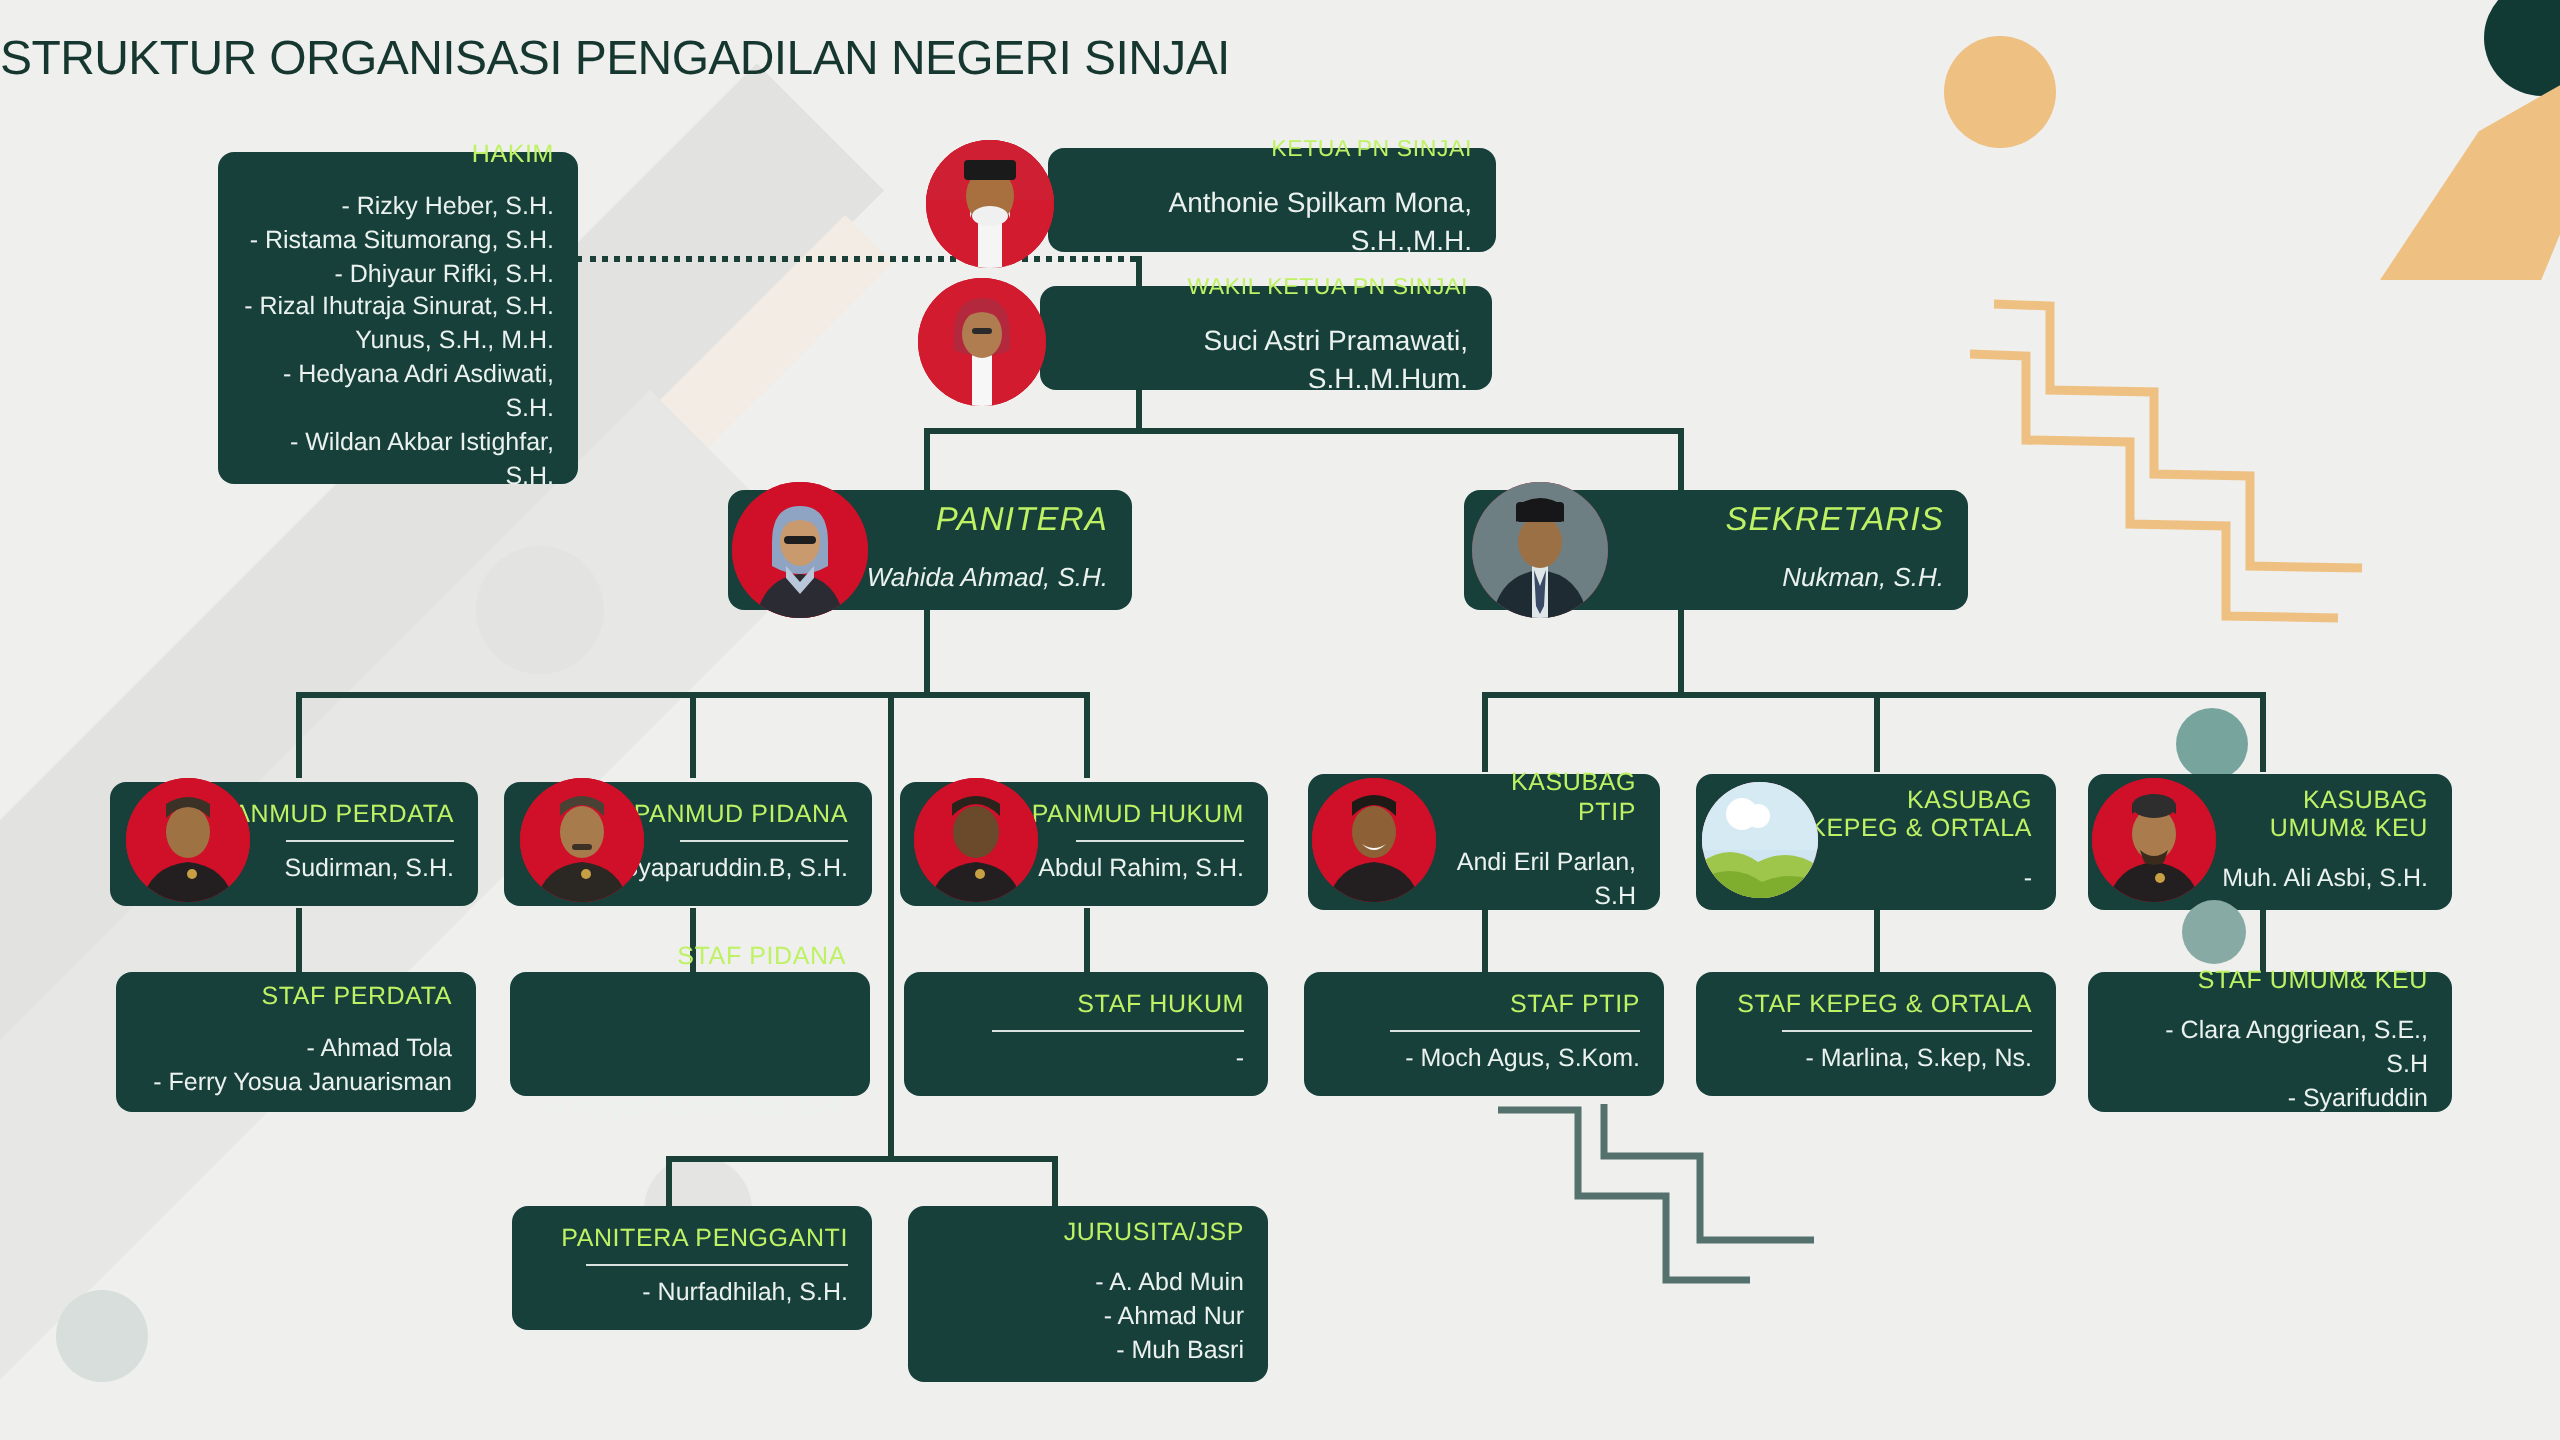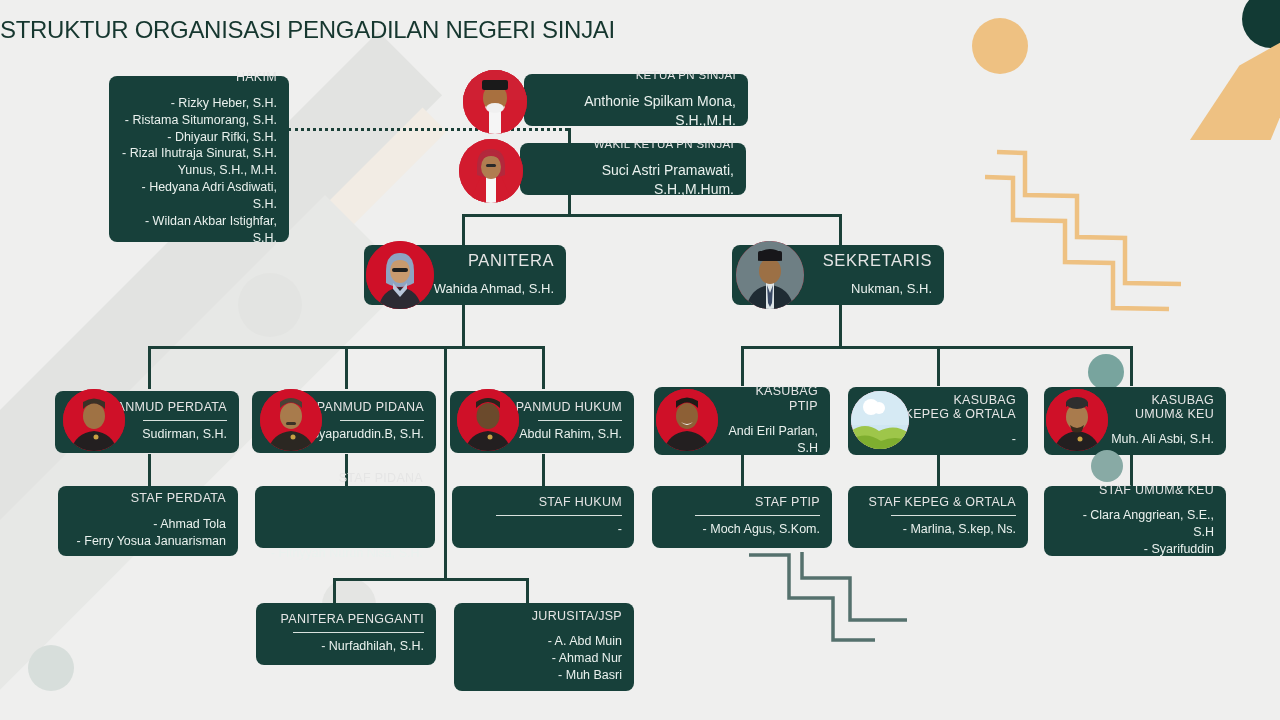--- a/index.html
+++ b/index.html
@@ -66,21 +66,21 @@
     z-index: 4;
     padding: 8px 12px 9px 12px;
     display: flex;
     flex-direction: column;
     justify-content: center;
   }
   .node.align-right { text-align: right; }
   .node .title-line {
     font-size: 12.5px;
     letter-spacing: 0.3px;
-    color: #e5e5e5;
+    color: #bef264;
     line-height: 1.15;
     white-space: pre-line;
   }
   .node .rule {
     height: 1px;
     background: #d9e2de;
     margin: 5px 0 5px auto;
     width: 100%;
   }
   .node .names {
@@ -100,21 +100,21 @@
     border-radius: 50%;
     overflow: hidden;
     z-index: 5;
     background: #c9112c;
     box-shadow: 0 0 0 0 rgba(0,0,0,0);
   }
   .avatar svg { display: block; width: 100%; height: 100%; }
 
   
   .pad-av { padding-left: 52px; }
-  .pad-av-lg { padding-left: 64px; }
+  .pad-av-lg { padding-left: 64px; font-style: italic; }
 </style>
 </head>
 <body>
 
 <div id="stage">
 
   <div class="deco band-grey" style="left:-60px; top:470px; width:620px; height:90px;"></div>
   <div class="deco band-cream" style="left:-30px; top:560px; width:640px; height:34px;"></div>
   <div class="deco band-grey" style="left:-170px; top:690px; width:700px; height:120px; background:#e7e8e6;"></div>
 
@@ -239,21 +239,21 @@
       <rect width="68" height="68" fill="#cf1028"></rect>
       <path d="M12 68 q4 -20 22 -22 q18 2 22 22 z" fill="#2b2b33"></path>
       <path d="M20 30 q0 -18 14 -18 q14 0 14 18 l0 12 q-14 8 -28 0 z" fill="#8fa4c2"></path>
       <ellipse cx="34" cy="30" rx="10" ry="12" fill="#c99a6e"></ellipse>
       <path d="M23 24 q11 -10 22 0 l0 -6 q-11 -8 -22 0 z" fill="#8fa4c2"></path>
       <rect x="26" y="27" width="16" height="4" rx="2" fill="#1e1e1e"></rect>
       <path d="M27 42 l7 8 l7 -8 l0 6 l-7 8 l-7 -8 z" fill="#b9c7da"></path>
     </svg>
   </div>
 
-  <div class="node big align-right pad-av-lg" style="left:732px; top:245px; width:212px; height:60px;">
+  <div class="node big align-right pad-av-lg" style="left:732px; top:245px; width:252px; height:60px;">
     <div class="title-line">SEKRETARIS</div>
     <div class="rule" style="width:68%;"></div>
     <div class="names">Nukman, S.H.</div>
   </div>
   <div class="avatar" style="left:736px; top:241px; width:68px; height:68px;">
     <svg viewBox="0 0 68 68">
       <rect width="68" height="68" fill="#6e7f84"></rect>
       <path d="M10 68 q4 -22 24 -24 q20 2 24 24 z" fill="#1f2b33"></path>
       <rect x="30" y="42" width="8" height="26" fill="#dfe6e8"></rect>
       <path d="M31 44 l3 8 l3 -8 l-1 18 l-2 4 l-2 -4 z" fill="#3a4a66"></path>

